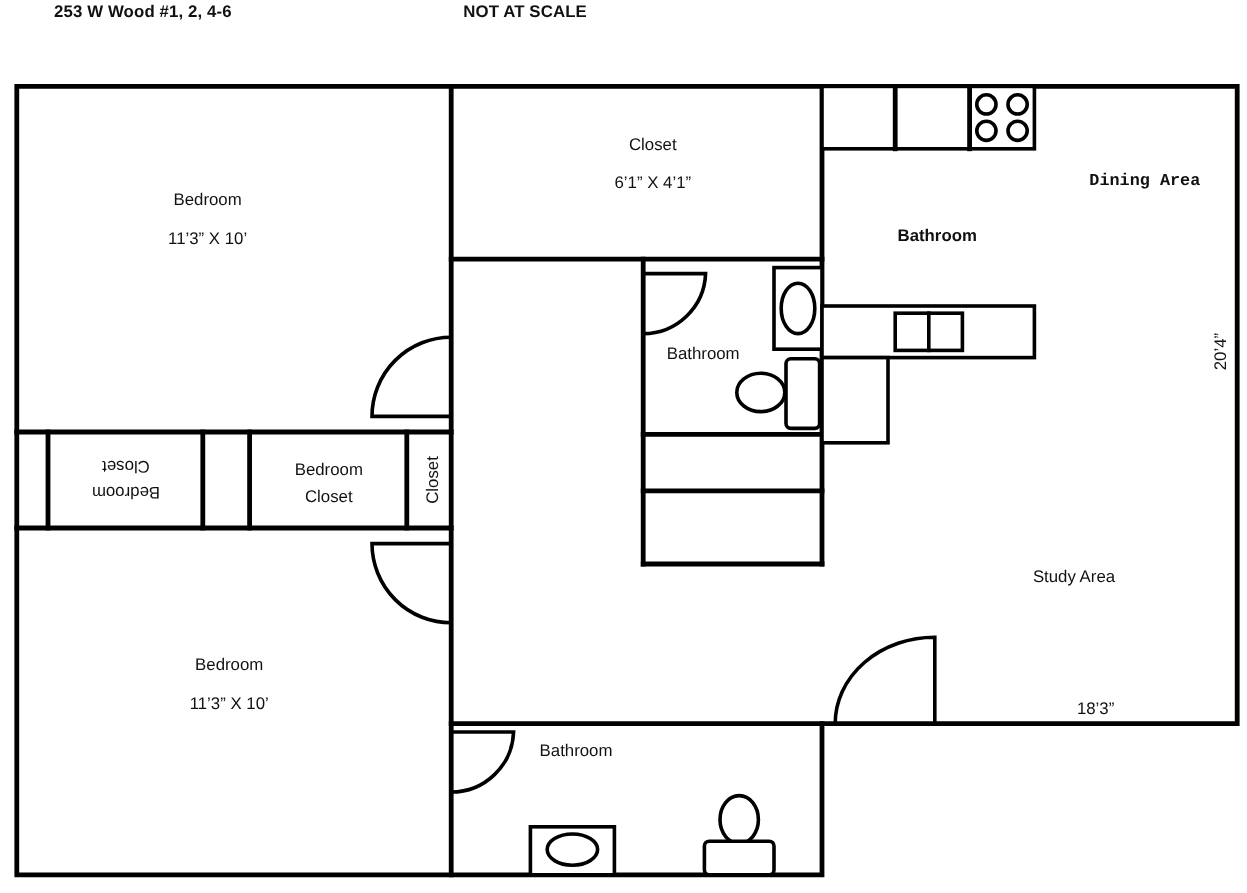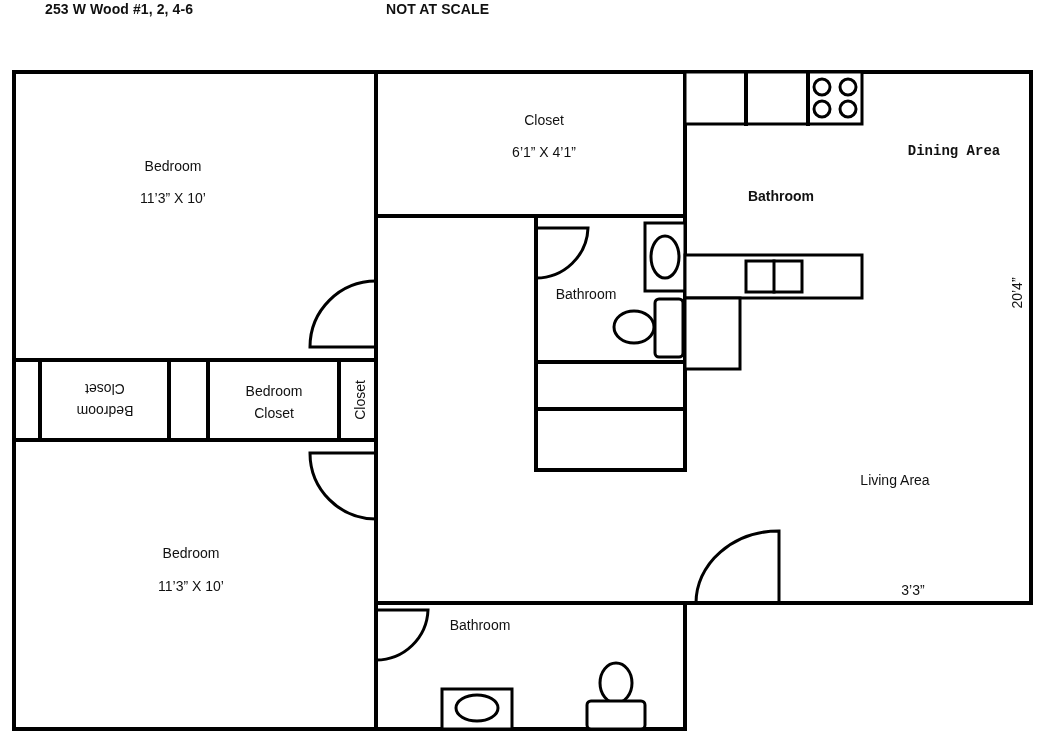--- a/index.html
+++ b/index.html
@@ -97,26 +97,26 @@
 <div class="lbl" style="left:191px; top:586px;">11’3” X 10’</div>
 
 <div class="lbl" style="left:544px; top:120px;">Closet</div>
 <div class="lbl" style="left:544px; top:152px;">6’1” X 4’1”</div>
 
 <div class="lbl" style="left:586px; top:294px;">Bathroom</div>
 <div class="lbl" style="left:480px; top:625px;">Bathroom</div>
 
 <div class="lbl bold" style="left:781px; top:196px;">Bathroom</div>
 <div class="lbl bold" style="left:954px; top:151px;font-family:Liberation Mono, monospace;">Dining Area</div>
-<div class="lbl" style="left:895px; top:480px;">Living Area</div>
+<div class="lbl" style="left:895px; top:480px;">Study Area</div>
 
 <div class="lbl" style="left:105px; top:400px; transform: translate(-50%,-50%) rotate(180deg); text-align:center; line-height:22px;">
   <div>Bedroom</div>
   <div>Closet</div>
 </div>
 <div class="lbl" style="left:274px; top:402px; text-align:center; line-height:22px;">
   <div>Bedroom</div>
   <div>Closet</div>
 </div>
 <div class="lbl" style="left:360px; top:400px; transform: translate(-50%,-50%) rotate(-90deg);">Closet</div>
 
 <div class="lbl" style="left:1017px; top:293px; transform: translate(-50%,-50%) rotate(-90deg);">20’4”</div>
-<div class="lbl" style="left:913px; top:590px;">3’3”</div>
+<div class="lbl" style="left:913px; top:590px;">18’3”</div>
 
 </body></html>

